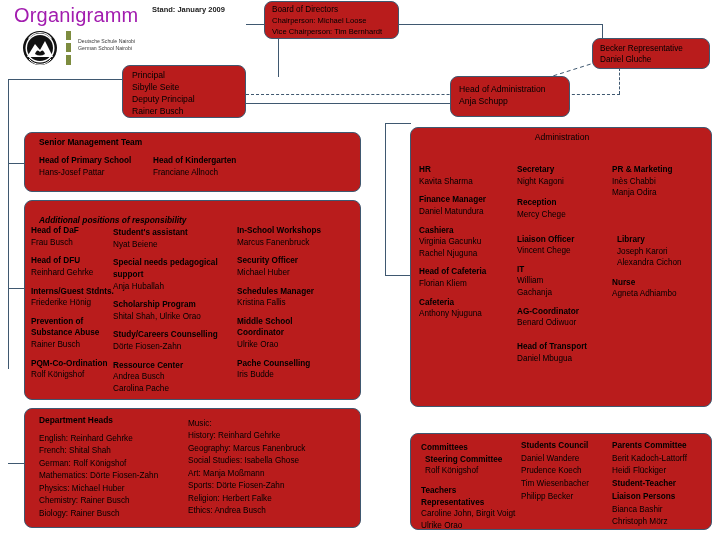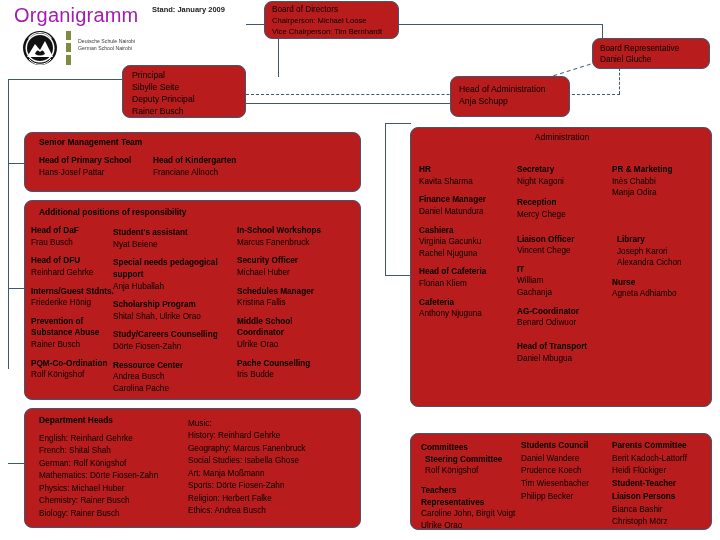--- a/index.html
+++ b/index.html
@@ -103,21 +103,21 @@
   <div class="ln lnh" style="left:385px;top:123px;width:26px;"></div>
   <div class="ln lnh" style="left:385px;top:275px;width:26px;"></div>
 
   <div class="box" style="left:264px;top:1px;width:135px;height:38px;">
     <div class="t node-t" style="left:7px;top:2px;font-size:8.2px;">Board of Directors</div>
     <div class="t node-t" style="left:7px;top:13px;font-size:7.6px;">Chairperson: Michael Loose</div>
     <div class="t node-t" style="left:7px;top:24px;font-size:7.6px;">Vice Chairperson: Tim Bernhardt</div>
   </div>
 
   <div class="box" style="left:592px;top:38px;width:118px;height:31px;">
-    <div class="t node-t" style="left:7px;top:4px;font-size:8.2px;">Board Representative</div>
+    <div class="t node-t" style="left:7px;top:4px;font-size:8.2px;">Becker Representative</div>
     <div class="t node-t" style="left:7px;top:15px;font-size:8.2px;">Daniel Gluche</div>
   </div>
 
   <div class="box" style="left:122px;top:65px;width:124px;height:53px;">
     <div class="t node-t" style="left:9px;top:3px;">Principal</div>
     <div class="t node-t" style="left:9px;top:15px;">Sibylle Seite</div>
     <div class="t node-t" style="left:9px;top:27px;">Deputy Principal</div>
     <div class="t node-t" style="left:9px;top:39px;">Rainer Busch</div>
   </div>
 
@@ -132,21 +132,21 @@
       <div class="bold">Head of Primary School</div>
       <div>Hans-Josef Pattar</div>
     </div>
     <div class="col" style="left:128px;top:22px;">
       <div class="bold">Head of Kindergarten</div>
       <div>Franciane Allnoch</div>
     </div>
   </div>
 
   <div class="box" style="left:24px;top:200px;width:337px;height:200px;">
-    <div class="t sec-title" style="left:14px;top:7px;">Additional positions of responsibility</div>
+    <div class="t sec-title" style="left:14px;top:15px;font-style:italic;">Additional positions of responsibility</div>
 
     <div class="col" style="left:6px;top:24px;width:104px;">
       <div class="grp">
           <div class="bold">Head of DaF</div>
         <div>Frau Busch</div>
         </div>
       <div class="grp">
           <div class="bold">Head of DFU</div>
         <div>Reinhard Gehrke</div>
         </div>

